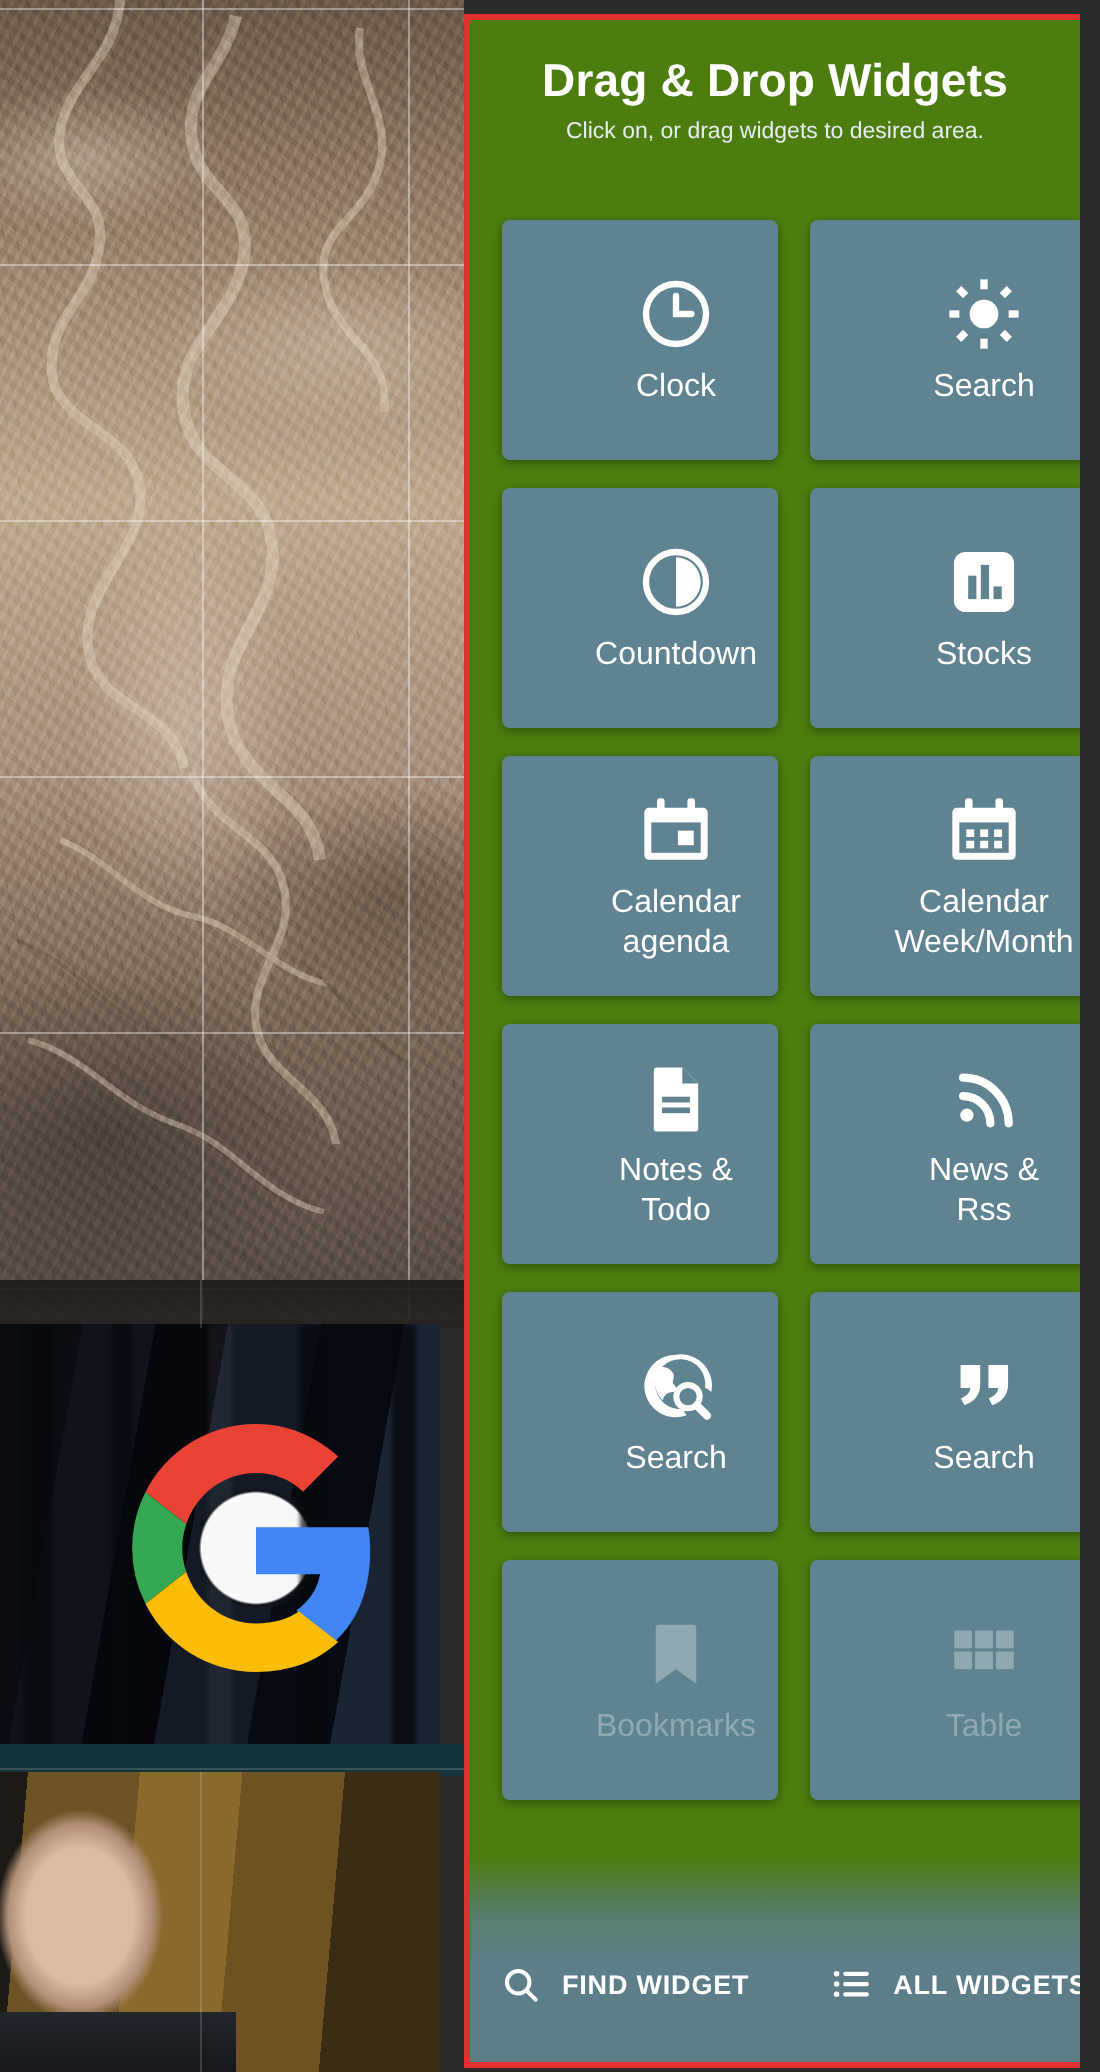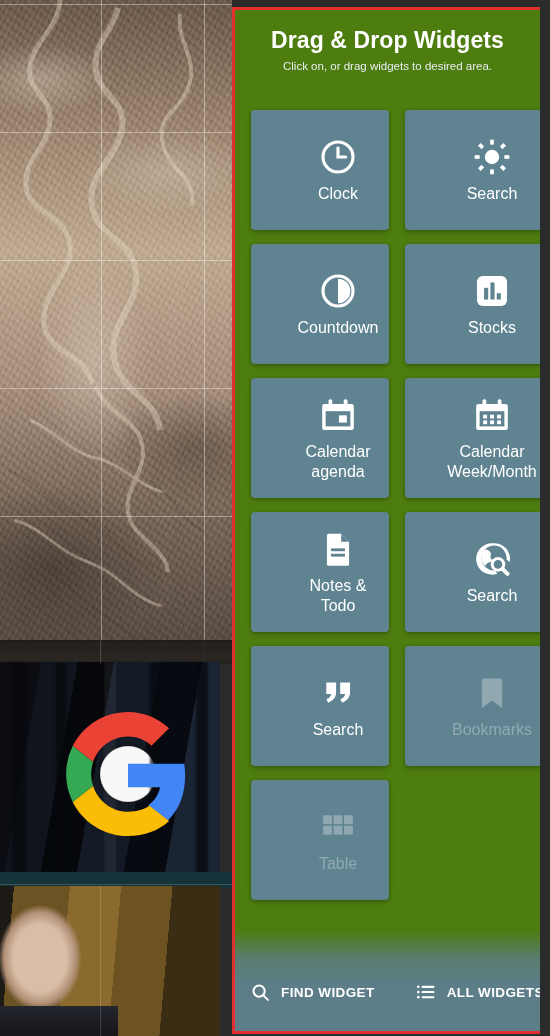--- a/index.html
+++ b/index.html
@@ -291,20 +291,30 @@
               <path d="M14 2.4l5 5h-5z" fill="#5f8391"></path>
               <g fill="#5f8391">
                 <rect x="7.6" y="11.6" width="8.8" height="1.8"></rect>
                 <rect x="7.6" y="15" width="8.8" height="1.8"></rect>
               </g>
             </svg>
           </div>
           <div class="lbl">Notes &amp;<br>Todo</div>
         </div>
 
+        <div class="tile">
+          <div class="ico">
+            <svg width="38" height="38" viewBox="0 0 24 24" fill="none" stroke="#fff" stroke-width="2.6" stroke-linecap="round">
+              <circle cx="6.6" cy="17.4" r="2.1" fill="#fff" stroke="none"></circle>
+              <path d="M5.4 11.4a8.6 8.6 0 0 1 8.6 8.6"></path>
+              <path d="M5.4 5.6A14.4 14.4 0 0 1 19.8 20"></path>
+            </svg>
+          </div>
+          <div class="lbl">News &amp;<br>Rss</div>
+        </div>
 
         <div class="tile">
           <div class="ico">
             <svg width="40" height="40" viewBox="0 0 24 24">
               <path d="M12 2.6a9.4 9.4 0 1 0 3.2 18.2 6 6 0 0 1-1.1-1.9 7.5 7.5 0 1 1 6.6-6.4 6 6 0 0 1 1.9 1.3A9.4 9.4 0 0 0 12 2.6z" fill="#fff"></path>
               <path d="M7.2 6.4c1.7-.5 3.4.6 4 1.9.5 1.3-.4 2-.1 2.9.2.6 1 .8 1 1.6 0 .7-.9 1-1.7 1.1-1.2.2-2.2 1.3-2.4 2.4a7.4 7.4 0 0 1-.8-9.9z" fill="#fff"></path>
               <circle cx="15.6" cy="15.2" r="3.5" fill="#5f8391" stroke="#fff" stroke-width="1.8"></circle>
               <path d="M18.3 17.9l3 3" stroke="#fff" stroke-width="2.4" stroke-linecap="round"></path>
             </svg>
           </div>

